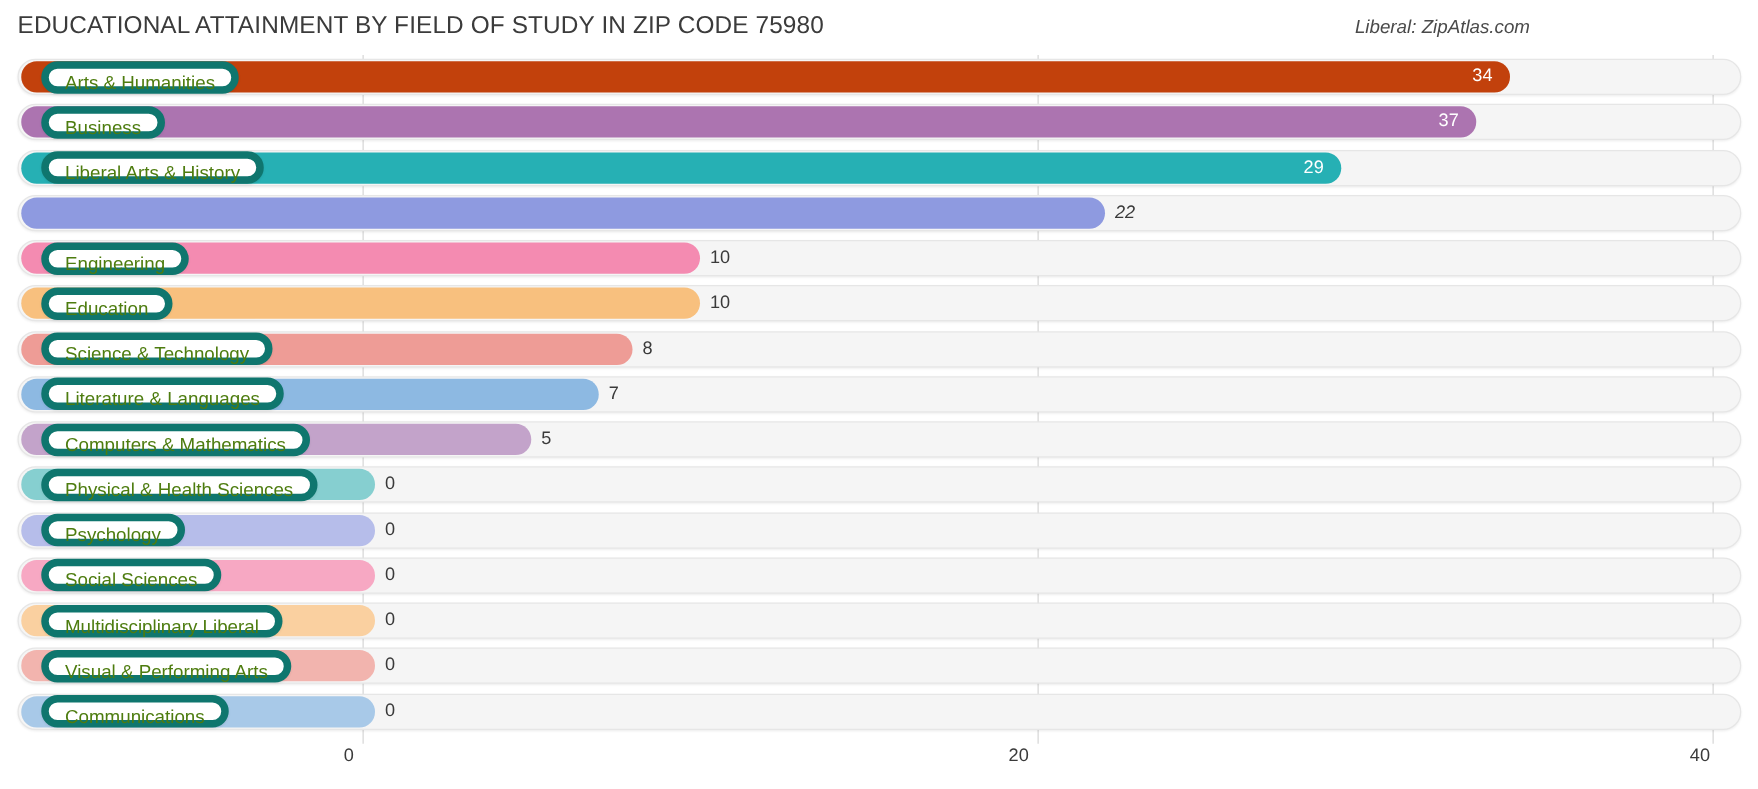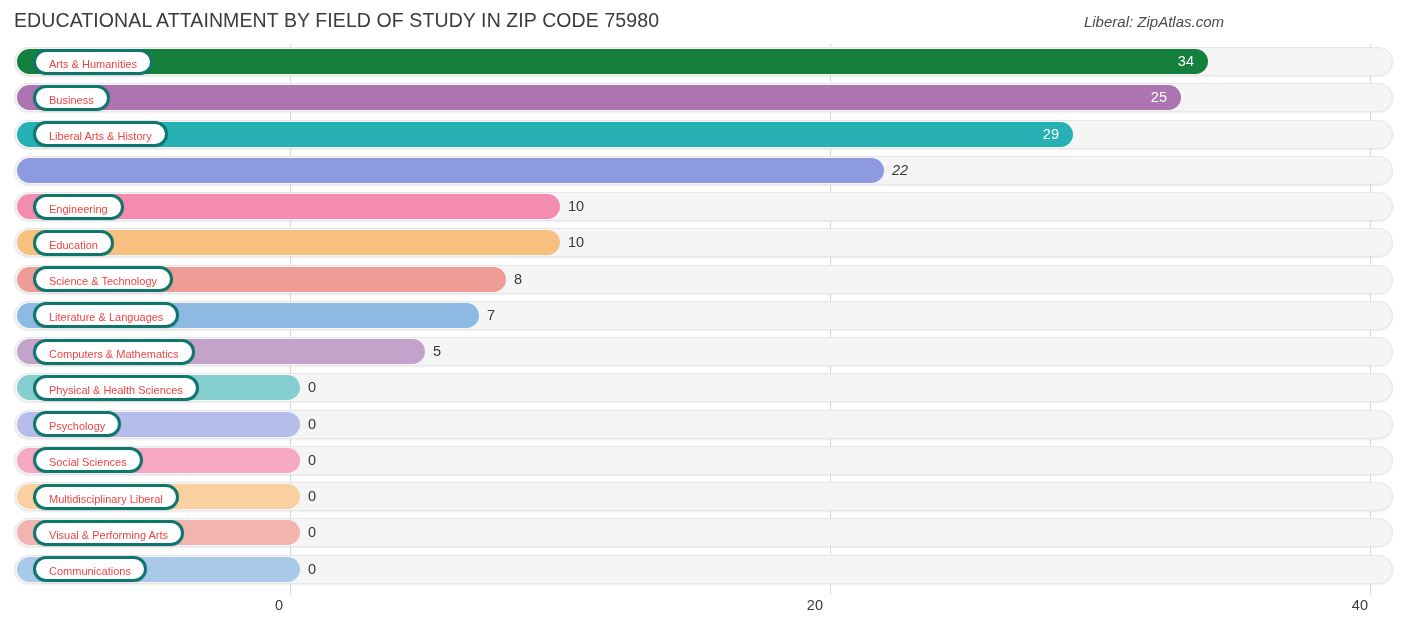--- a/index.html
+++ b/index.html
@@ -106,27 +106,27 @@
     font-size: 14.5px;
     color: #3a3a3a;
     white-space: nowrap;
   }
   .cat-pill {
     position: absolute;
     left: 33px;
     top: 4.5px;
     height: 26px;
     background: #ffffff;
-    border: 3px solid #0f766e;
+    border: 6px solid #0f766e;
     border-radius: 14px;
     box-sizing: border-box;
     padding: 0 13px;
     line-height: 24px;
-    font-size: 11px;
-    color: #ef4444;
+    font-size: 15px;
+    color: #4d7c0f;
     white-space: nowrap;
     box-shadow: 0 1px 2px rgba(0,0,0,0.08);
   }
 
   
   .axis {
     position: absolute;
     left: 0;
     top: 595px;
     width: 1406px;
@@ -152,29 +152,29 @@
   <div class="chart-source">Liberal: ZipAtlas.com</div>
 </div>
 
 <div class="plot">
   <div class="gridline g0"></div>
   <div class="gridline g20"></div>
   <div class="gridline g40"></div>
   <div id="rows">
       <div class="row" style="top: 0px;">
         <div class="track"></div>
-        <div class="bar" style="width: 1191px; background: #15803d;">
+        <div class="bar" style="width: 1191px; background: #c2410c;">
           <span class="bar-value-in">34</span>
         </div>
         <span class="cat-pill">Arts &amp; Humanities</span>
       </div>
       <div class="row" style="top: 36.25px;">
         <div class="track"></div>
         <div class="bar" style="width: 1164px; background: rgb(172, 116, 176);">
-          <span class="bar-value-in">25</span>
+          <span class="bar-value-in">37</span>
         </div>
         <span class="cat-pill">Business</span>
       </div>
       <div class="row" style="top: 72.5px;">
         <div class="track"></div>
         <div class="bar" style="width: 1056px; background: rgb(38, 176, 180);">
           <span class="bar-value-in">29</span>
         </div>
         <span class="cat-pill">Liberal Arts &amp; History</span>
       </div>

